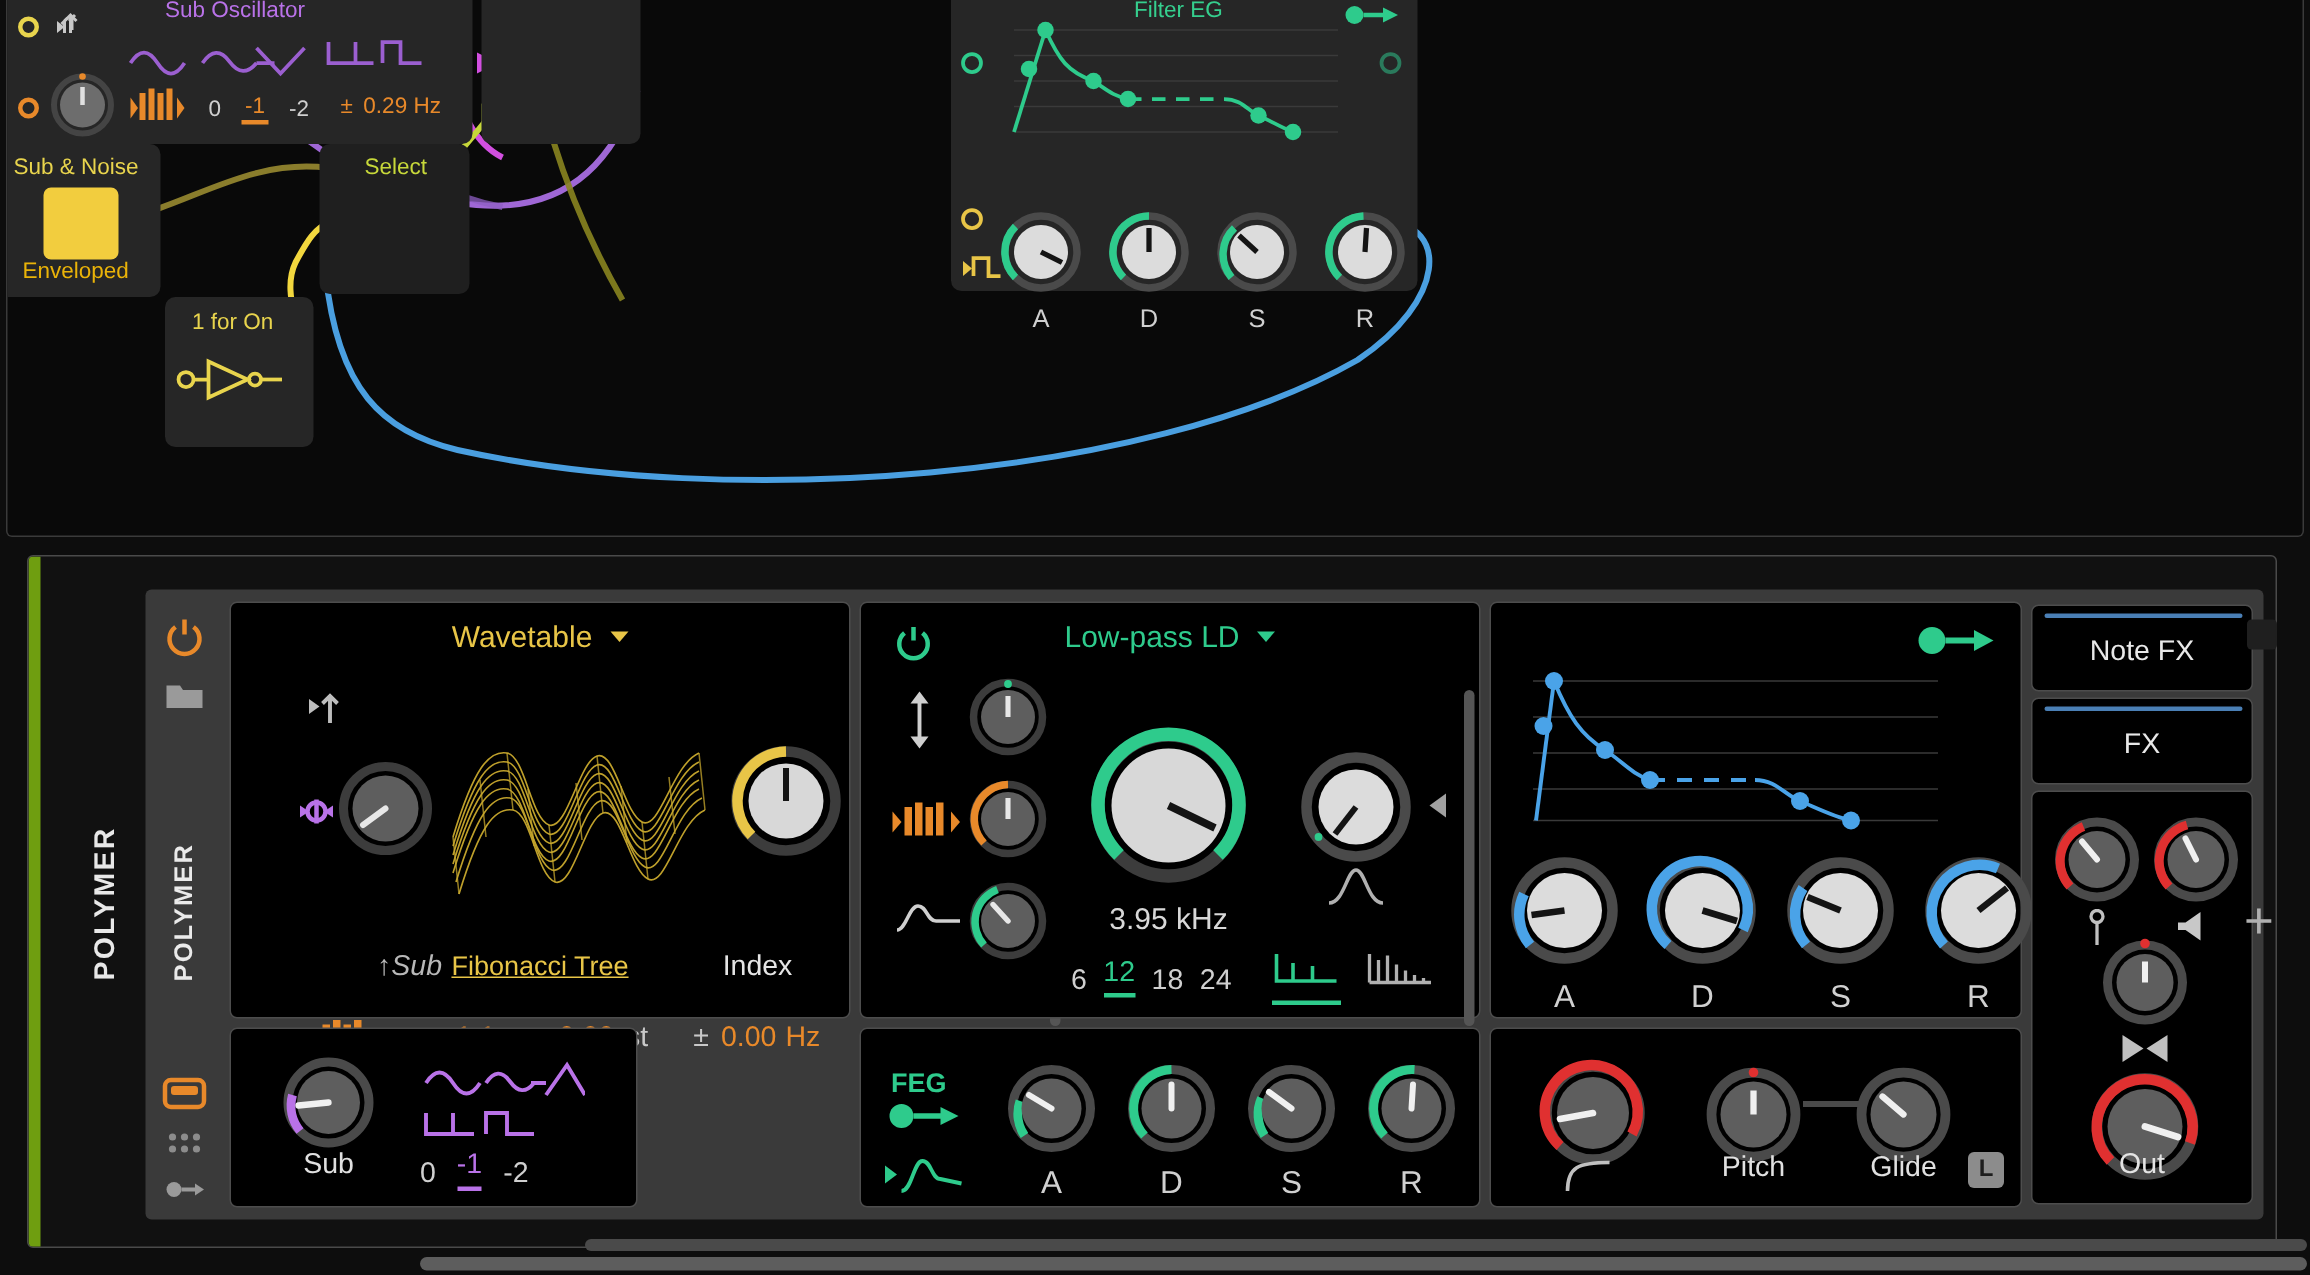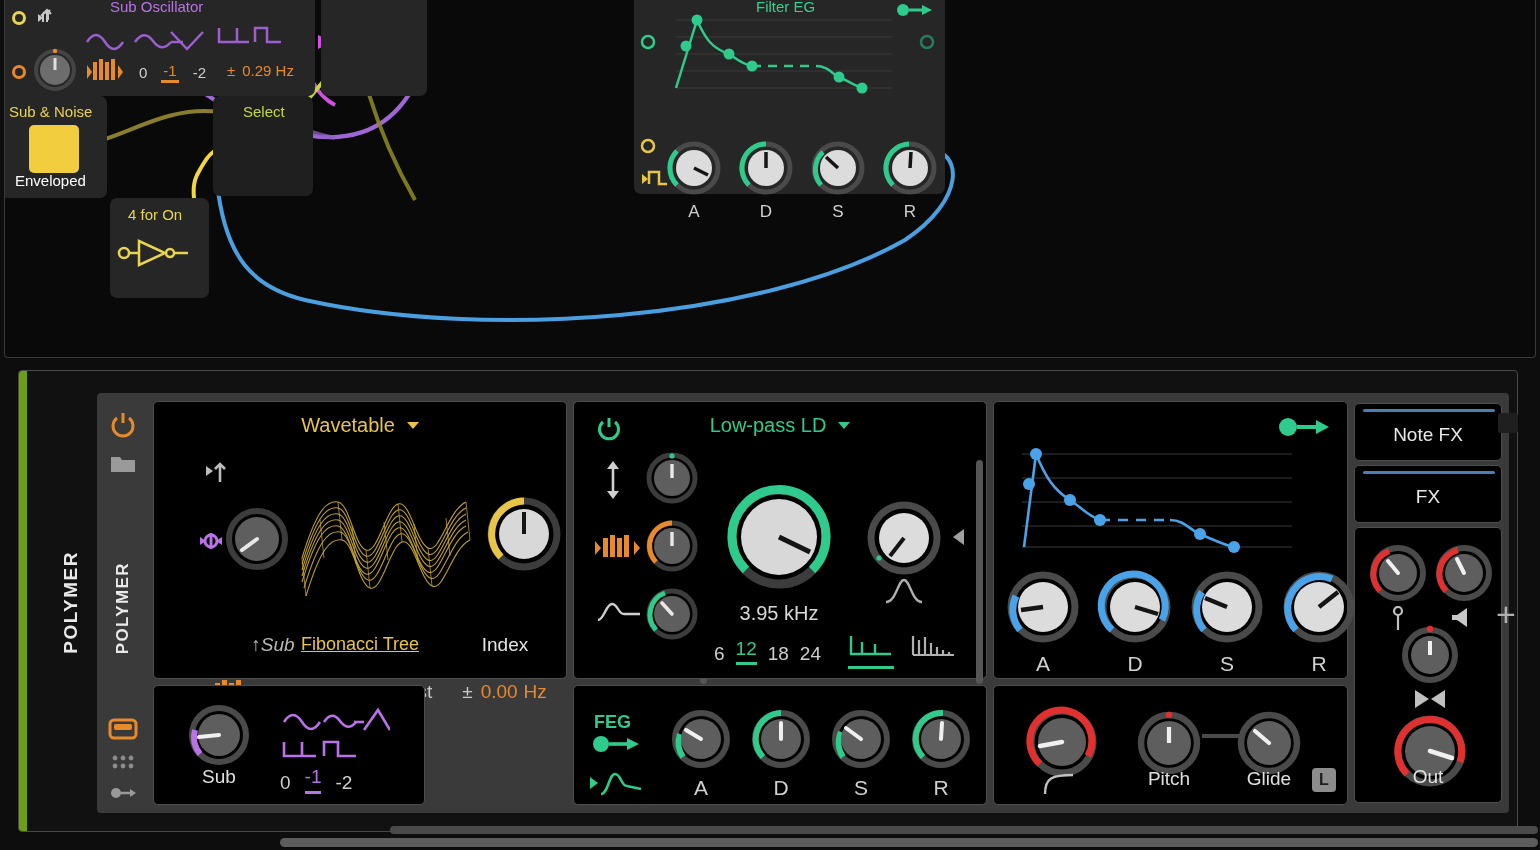--- a/index.html
+++ b/index.html
@@ -29,21 +29,21 @@
   #mod-select { left:208px; top:96px; width:100px; height:100px; }
   #mod-forOn { left:105px; top:198px; width:99px; height:100px; }
 
   .mod-lbl-y { color:#e8d44d; font-size:15px; }
   .mod-lbl-p { color:#b972e8; font-size:15px; }
   .mod-lbl-g { color:#35cf8e; font-size:15px; }
   .mod-lbl-yg { color:#c7d83a; font-size:15px; }
 
   #env-square { position:absolute; left:24px; top:125px; width:50px; height:48px;
     background:#f2cd3e; border-radius:5px; }
-  #env-label { position:absolute; left:10px; top:172px; color:#ffffff; font-size:15px; }
+  #env-label { position:absolute; left:10px; top:172px; color:#eab308; font-size:15px; }
 
   
   #mod-feg { position:absolute; left:629px; top:-22px; width:311px; height:216px;
     background:#262626; border-radius:0 0 7px 7px; }
   .feg-knobrow { position:absolute; left:20px; top:140px; display:flex; gap:16px; }
   .adsrlbl { text-align:center; color:#d0d0d0; font-size:17px; margin-top:2px; }
 
   
   #device-panel { position:absolute; left:18px; top:370px; width:1500px; height:462px;
     background:#111111; border:1px solid #4a4a4a; border-radius:4px; overflow:hidden; }
@@ -228,21 +228,21 @@
 
     <div class="gmod" id="mod-subnoise"></div>
     <div class="gmod-title mod-lbl-y" style="left:4px; top:103px;">Sub &amp; Noise</div>
     <div id="env-square"></div>
     <div id="env-label">Enveloped</div>
 
     <div class="gmod" id="mod-select" style="background:#1f1f1f;"></div>
     <div class="gmod-title mod-lbl-yg" style="left:238px; top:103px;">Select</div>
 
     <div class="gmod" id="mod-forOn"></div>
-    <div class="gmod-title mod-lbl-y" style="left:123px; top:206px;">4 for On</div>
+    <div class="gmod-title mod-lbl-y" style="left:123px; top:206px;">1 for On</div>
     <svg style="position:absolute;left:105px;top:230px;" width="100" height="50">
       <circle cx="14" cy="23" r="5" fill="none" stroke="#e8d44d" stroke-width="2.5"></circle>
       <line x1="19" y1="23" x2="29" y2="23" stroke="#e8d44d" stroke-width="2.5"></line>
       <polygon points="29,11 29,35 55,23" fill="none" stroke="#e8d44d" stroke-width="2.5"></polygon>
       <circle cx="60" cy="23" r="4" fill="none" stroke="#e8d44d" stroke-width="2.5"></circle>
       <line x1="64" y1="23" x2="78" y2="23" stroke="#e8d44d" stroke-width="2.5"></line>
     </svg>
 
     <div id="mod-feg"></div>
     <div class="gmod-title mod-lbl-g" style="left:751px; top:-2px;">Filter EG</div>

